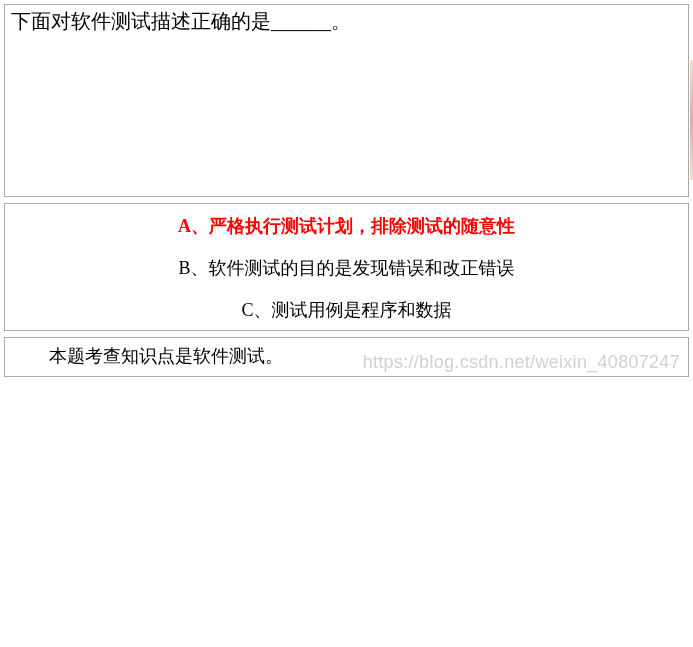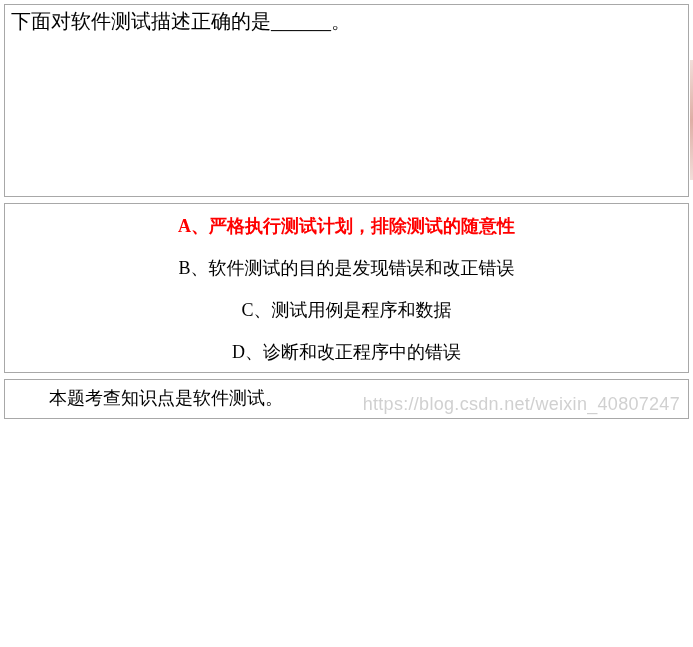--- a/index.html
+++ b/index.html
@@ -84,21 +84,18 @@
 <div class="panel options-panel">
   <div class="option-row selected">
     <span>A、严格执行测试计划，排除测试的随意性</span>
   </div>
   <div class="option-row">
     <span>B、软件测试的目的是发现错误和改正错误</span>
   </div>
   <div class="option-row">
     <span>C、测试用例是程序和数据</span>
   </div>
-  <div class="option-row">
-    <span>D、诊断和改正程序中的错误</span>
-  </div>
 </div>
 
 <div class="panel explain-panel">
   <p>本题考查知识点是软件测试。</p>
   <div class="watermark">https://blog.csdn.net/weixin_40807247</div>
 </div>
 
 </body></html>

